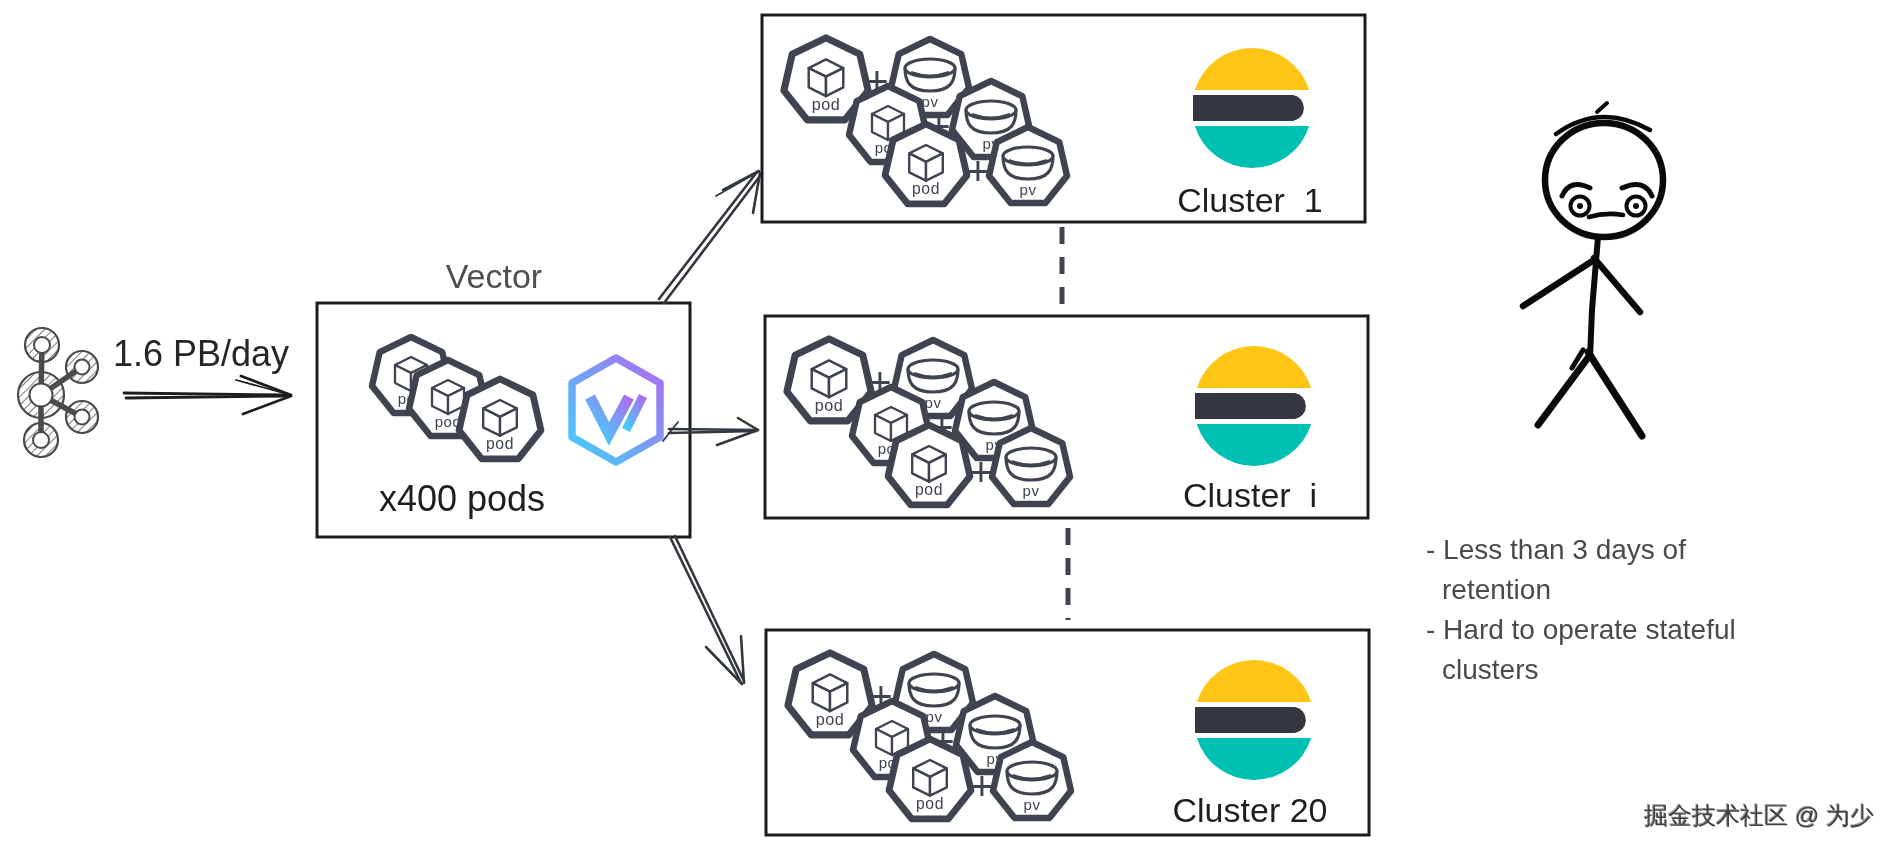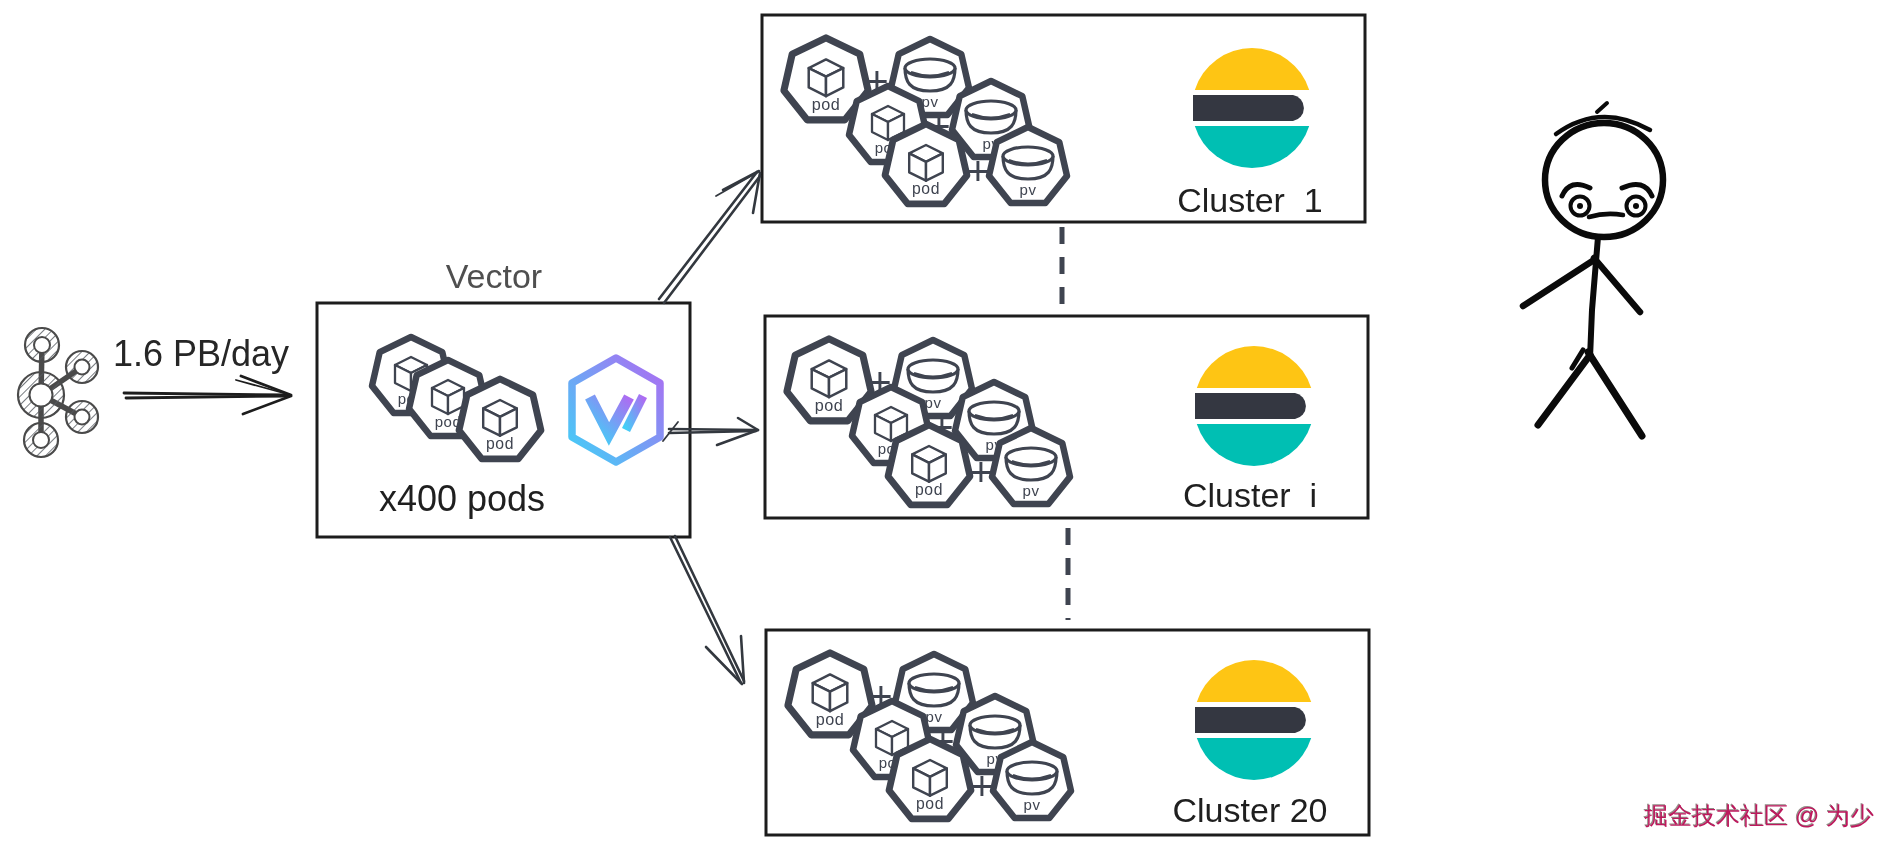--- a/index.html
+++ b/index.html
@@ -15,21 +15,21 @@
   .plus{font-size:40px;fill:#3f4450;text-anchor:middle;}
   .podlabel{font-size:15px;fill:#3f4450;text-anchor:middle;letter-spacing:.5px;}
   .arrow{stroke:#33383f;stroke-width:2.6;fill:none;stroke-linecap:round;}
   .arrow-black{stroke:#1d1d1d;stroke-width:2.8;fill:none;stroke-linecap:round;}
   .dash{stroke:#3f4450;stroke-width:5;stroke-dasharray:17 13;fill:none;}
   .stick{stroke:#0a0a0a;fill:none;stroke-linecap:round;}
   #notes{position:absolute;left:1426px;top:530px;width:365px;
          font-size:28px;line-height:40px;color:#4a4a4a;}
   #notes .note{text-indent:-16px;padding-left:16px;}
   #watermark{position:absolute;right:14px;top:800px;font-size:24px;
-             color:#be185d;text-shadow:-1px -1px 0 #938d88,1px 1px 0 #ffffff;}
+             color:#404040;text-shadow:-1px -1px 0 #938d88,1px 1px 0 #ffffff;}
 </style>
 </head>
 <body>
 
 <svg width="1888" height="856" viewBox="0 0 1888 856">
   <defs>
     <pattern id="hatch" width="6" height="6" patternUnits="userSpaceOnUse" patternTransform="rotate(45)">
       <line x1="0" y1="0" x2="0" y2="6" stroke="#555a60" stroke-width="1.6"></line>
     </pattern>
     <linearGradient id="vgrad" x1="0%" y1="100%" x2="100%" y2="0%">
@@ -185,15 +185,17 @@
     <path class="stick" d="M 1598,237 L 1592,310 L 1590,358" stroke-width="6"></path>
     <line class="stick" x1="1594" y1="260" x2="1523" y2="306" stroke-width="6.5"></line>
     <line class="stick" x1="1594" y1="258" x2="1640" y2="312" stroke-width="6.5"></line>
     <line class="stick" x1="1590" y1="355" x2="1538" y2="425" stroke-width="7"></line>
     <line class="stick" x1="1588" y1="352" x2="1642" y2="436" stroke-width="7"></line>
     <line class="stick" x1="1583" y1="350" x2="1572" y2="368" stroke-width="5"></line>
   </g>
 </svg>
 
 <div id="notes">
+  <div class="note">- Less than 3 days of retention</div>
+  <div class="note">- Hard to operate stateful clusters</div>
 </div>
 
 <div id="watermark">掘金技术社区 @ 为少</div>
 
 </body></html>

